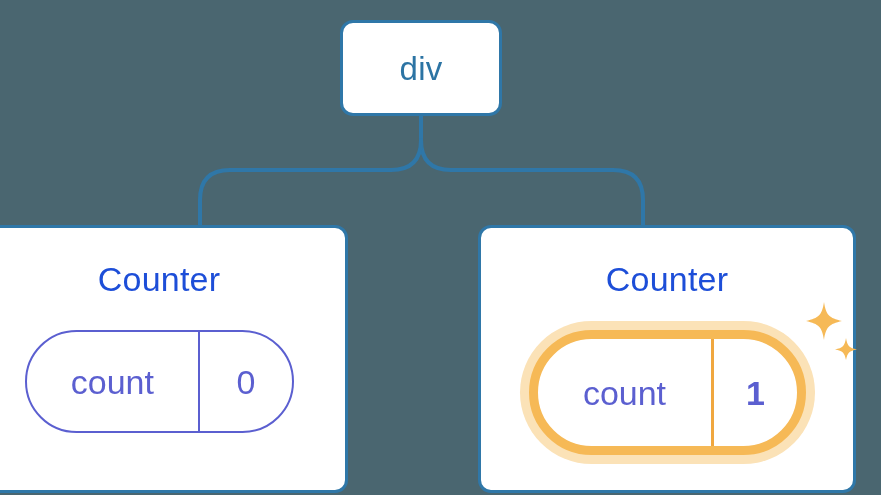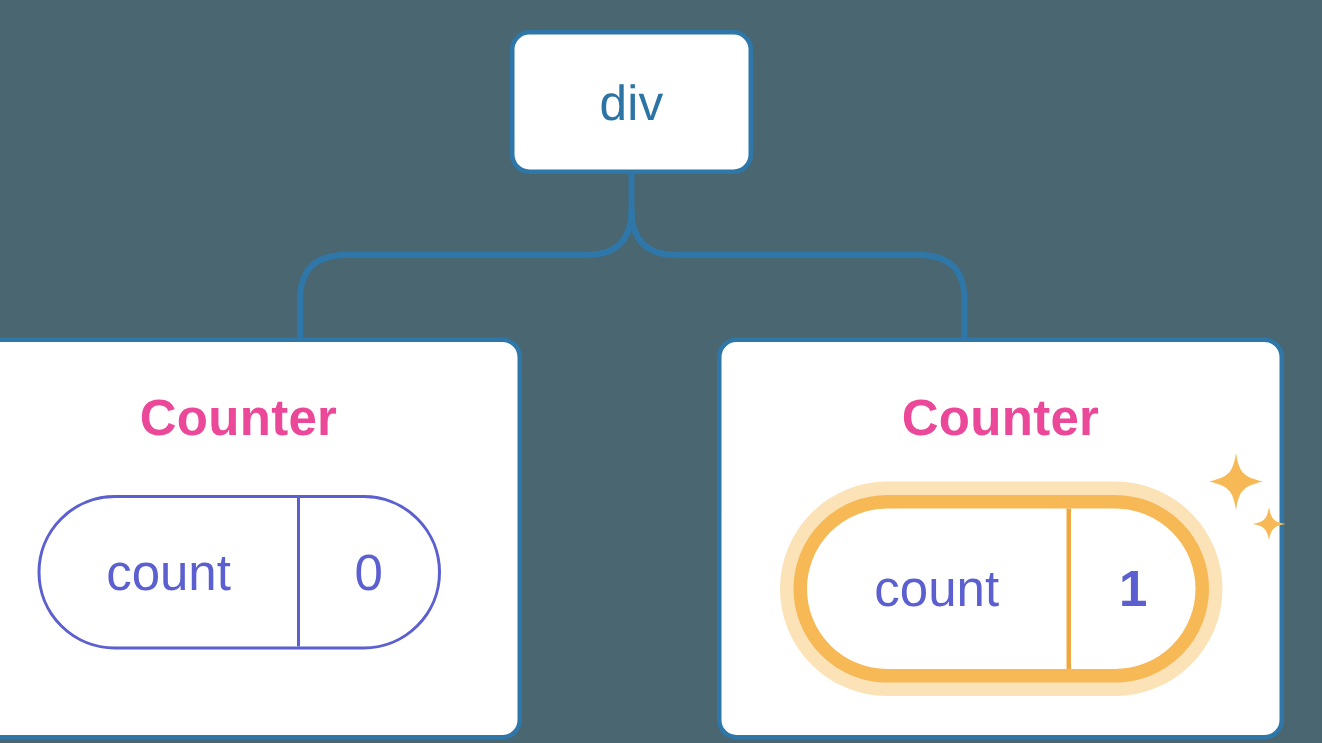--- a/index.html
+++ b/index.html
@@ -60,25 +60,24 @@
     width: 378px;
     height: 268px;
     top: 225px;
     padding-top: 34px;
     justify-content: flex-start;
   }
   .node-child-left  { left: -30px; }
   .node-child-right { left: 478px; }
 
   .node-title {
-    color: #ec4899;
+    color: #1d4ed8;
     font-size: 34px;
     line-height: 1;
     letter-spacing: 0.2px;
-    font-weight: bold;
   }
 
   
   .pill-wrap {
     position: relative;
     margin-top: 34px;
     display: flex;
     align-items: center;
     justify-content: center;
   }

